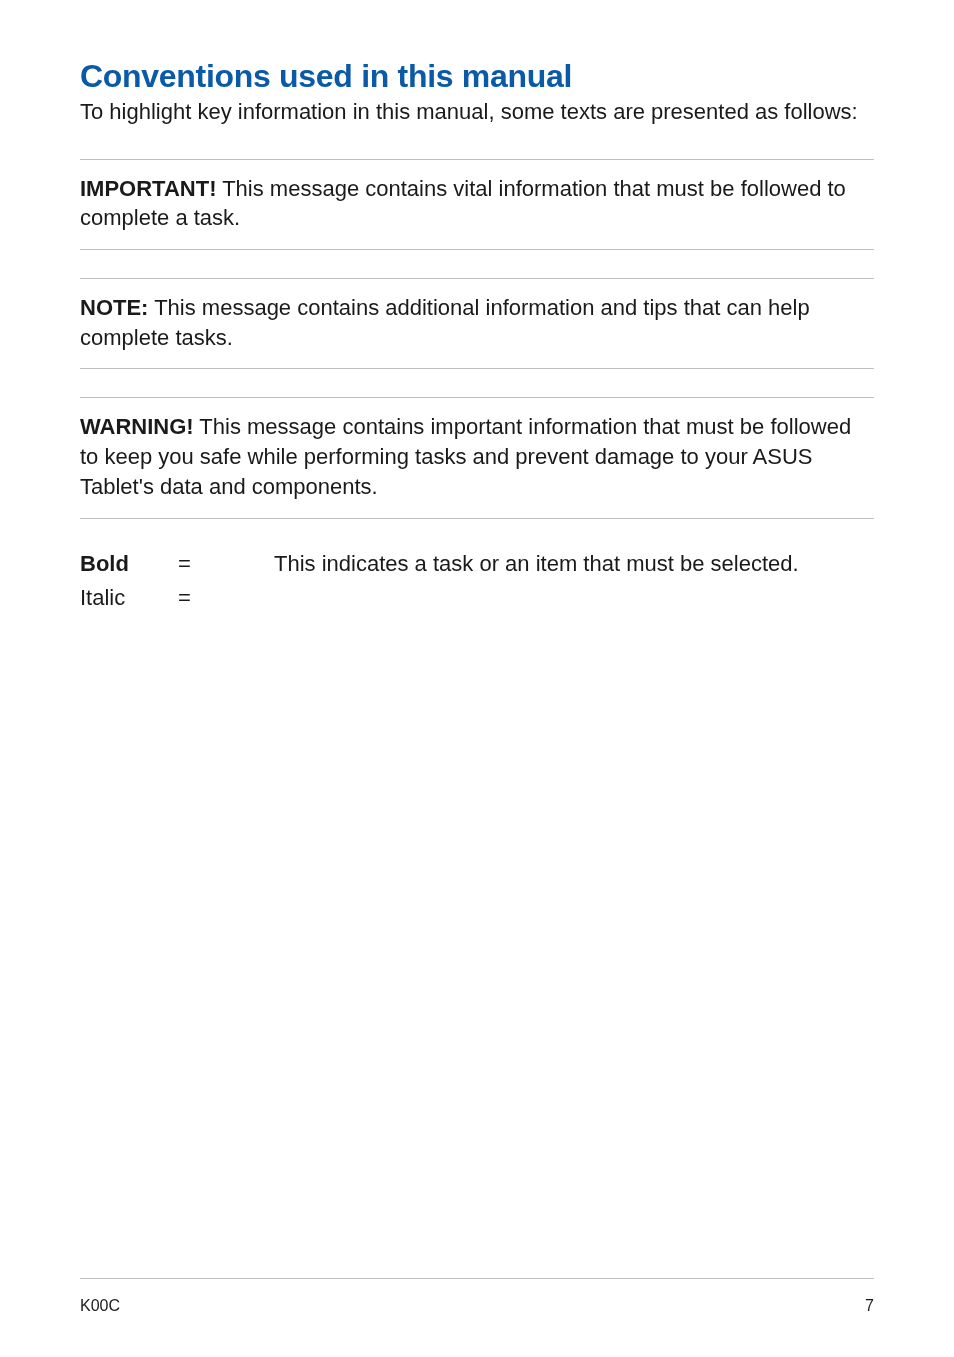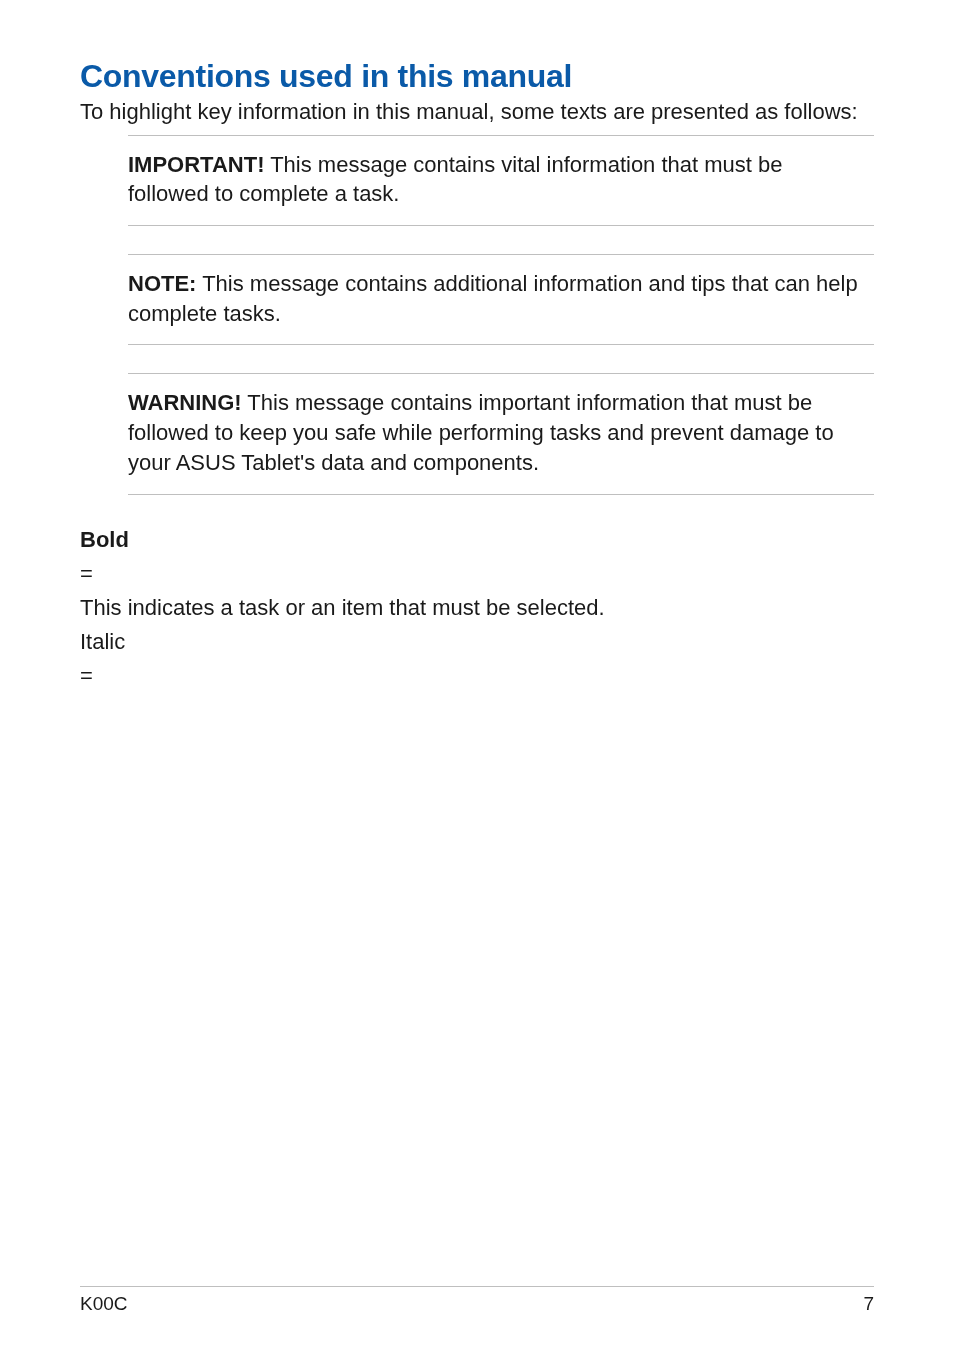--- a/index.html
+++ b/index.html
@@ -16,24 +16,23 @@
   .h1 {
     color: #0a5aa8;
     font-size: 32px;
     font-weight: 700;
     letter-spacing: -0.3px;
     margin-bottom: 2px;
   }
   .intro {
     font-size: 22px;
     line-height: 1.35;
-    margin-bottom: 8px;
+    margin-bottom: 32px;
   }
   .note-block {
-    margin-left: 48px;
     margin-bottom: 28px;
   }
   .note-block hr {
     border: none;
     border-top: 1px solid #bfbfbf;
     margin: 0;
   }
   .note-inner {
     padding: 14px 8px 16px 0;
     font-size: 22px;
@@ -43,21 +42,20 @@
     font-weight: 700;
   }
   .typo-table {
     font-size: 22px;
     line-height: 1.55;
     margin-top: 2px;
   }
   .typo-row {
     display: flex;
     align-items: flex-start;
-    flex-direction: column;
   }
   .typo-term {
     width: 98px;
     flex: 0 0 auto;
   }
   .typo-eq {
     width: 96px;
     flex: 0 0 auto;
   }
   .typo-desc {
@@ -66,23 +64,23 @@
   .bold-term { font-weight: 700; }
   .italic-term { }
   .footer {
     position: absolute;
     left: 80px;
     right: 80px;
     bottom: 42px;
     display: flex;
     justify-content: space-between;
     align-items: flex-end;
-    font-size: 19px;
+    font-size: 16px;
     color: #1a1a1a;
-    padding-top: 6px;
+    padding-top: 18px;
     border-top: 1px solid #bfbfbf;
   }
 </style>
 </head>
 <body>
 
 <div class="page">
 
   <h1 class="h1">Conventions used in this manual</h1>
   <p class="intro">To highlight key information in this manual, some texts are presented as follows:</p>

